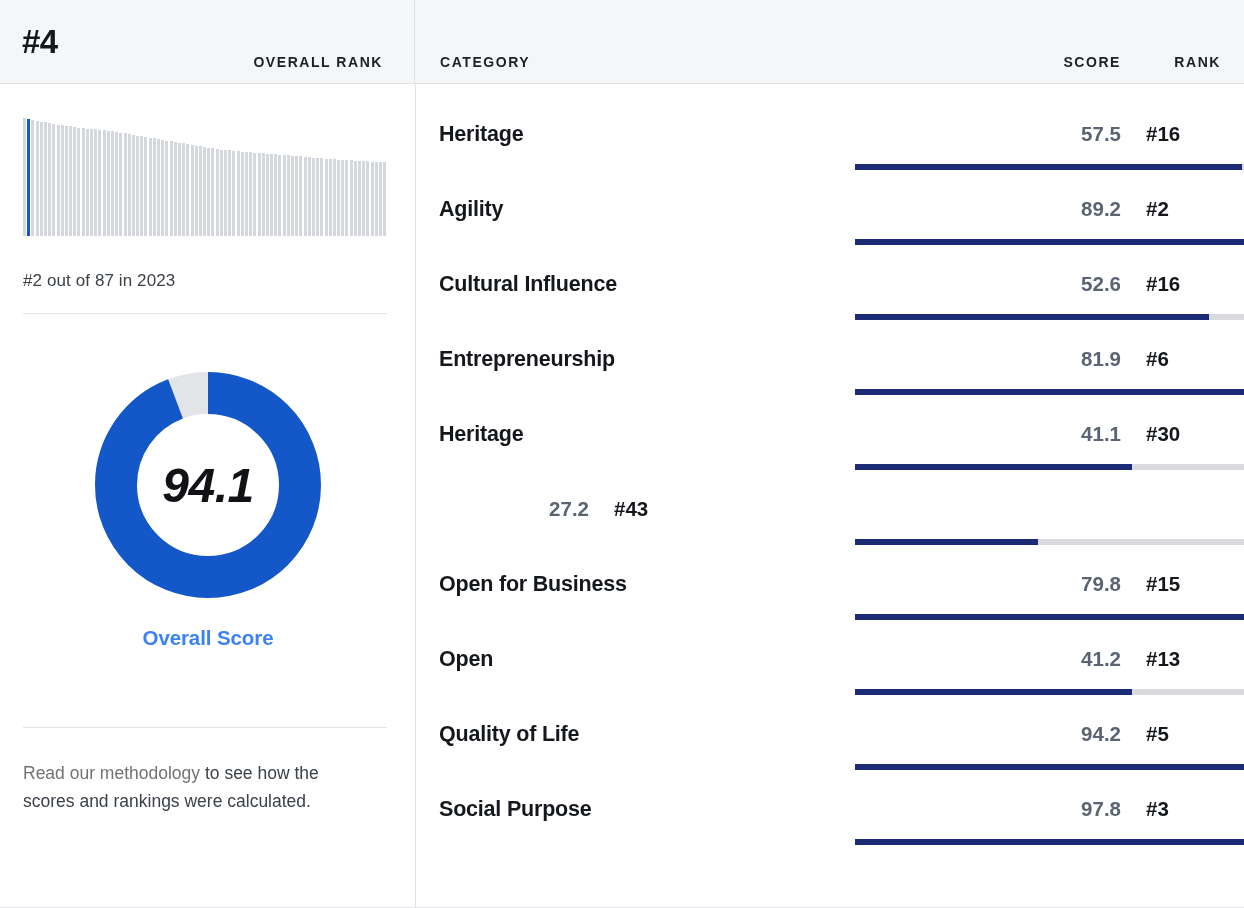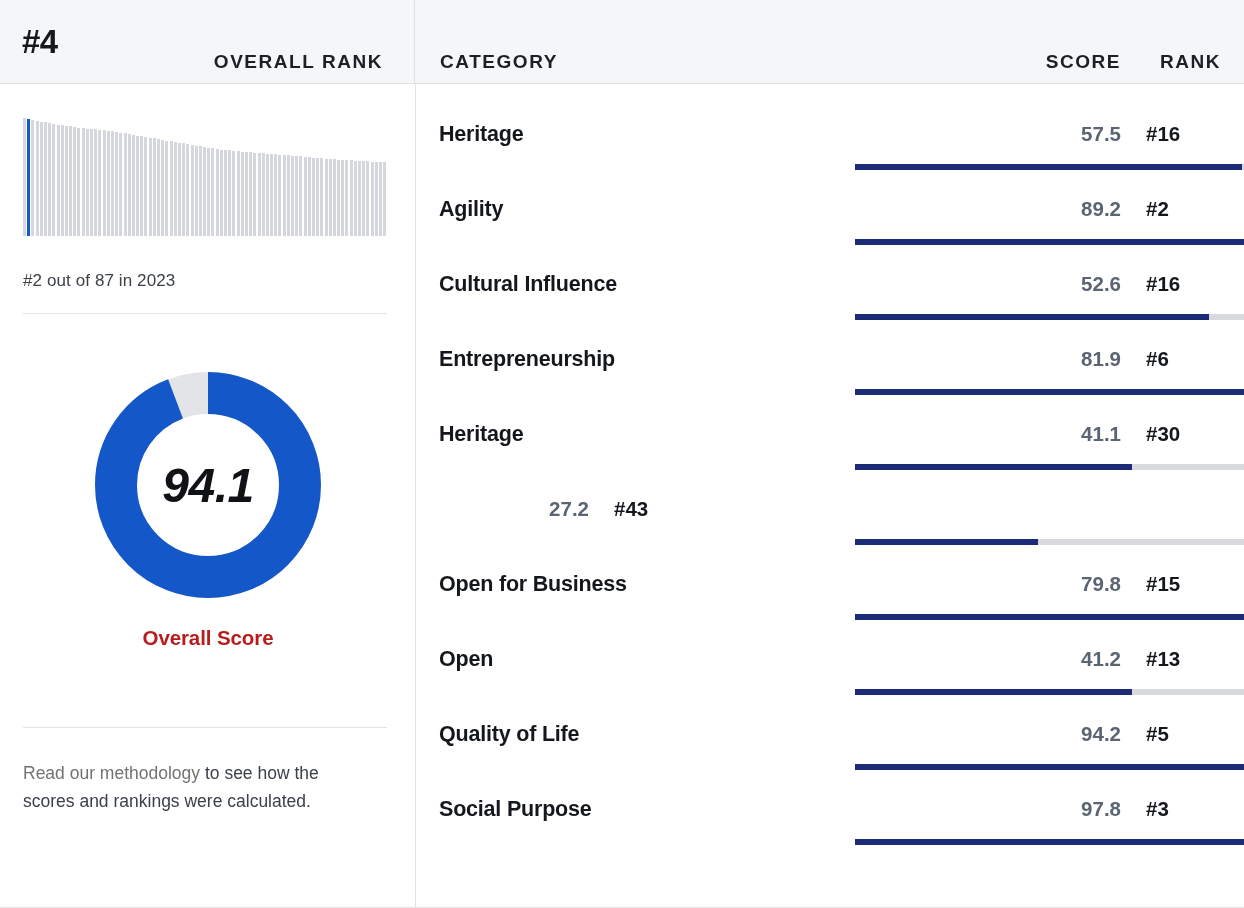--- a/index.html
+++ b/index.html
@@ -41,21 +41,21 @@
   }
   .overall-rank-num {
     font-size: 33px;
     font-weight: 800;
     color: #16181d;
     letter-spacing: -0.5px;
     line-height: 1;
     font-stretch: condensed;
   }
   .col-head {
-    font-size: 19px;
+    font-size: 14px;
     font-weight: 700;
     color: #1c1f26;
     letter-spacing: 1.55px;
     text-transform: uppercase;
     margin-top: 40px;
   }
   .header-right {
     position: absolute;
     left: 416px; top: 0;
     width: 828px; height: 83px;
@@ -133,21 +133,21 @@
     justify-content: center;
     font-size: 48px;
     font-weight: 700;
     color: #101216;
     letter-spacing: -0.5px;
   }
   .donut-label {
     margin-top: 28px;
     font-size: 20.5px;
     font-weight: 700;
-    color: #b91c1c;
+    color: #3b82f6;
     letter-spacing: -0.1px;
   }
 
   .methodology {
     position: absolute;
     left: 23px; top: 676px;
     width: 352px;
     font-size: 17.5px;
     line-height: 1.58;
     color: #3c4149;

